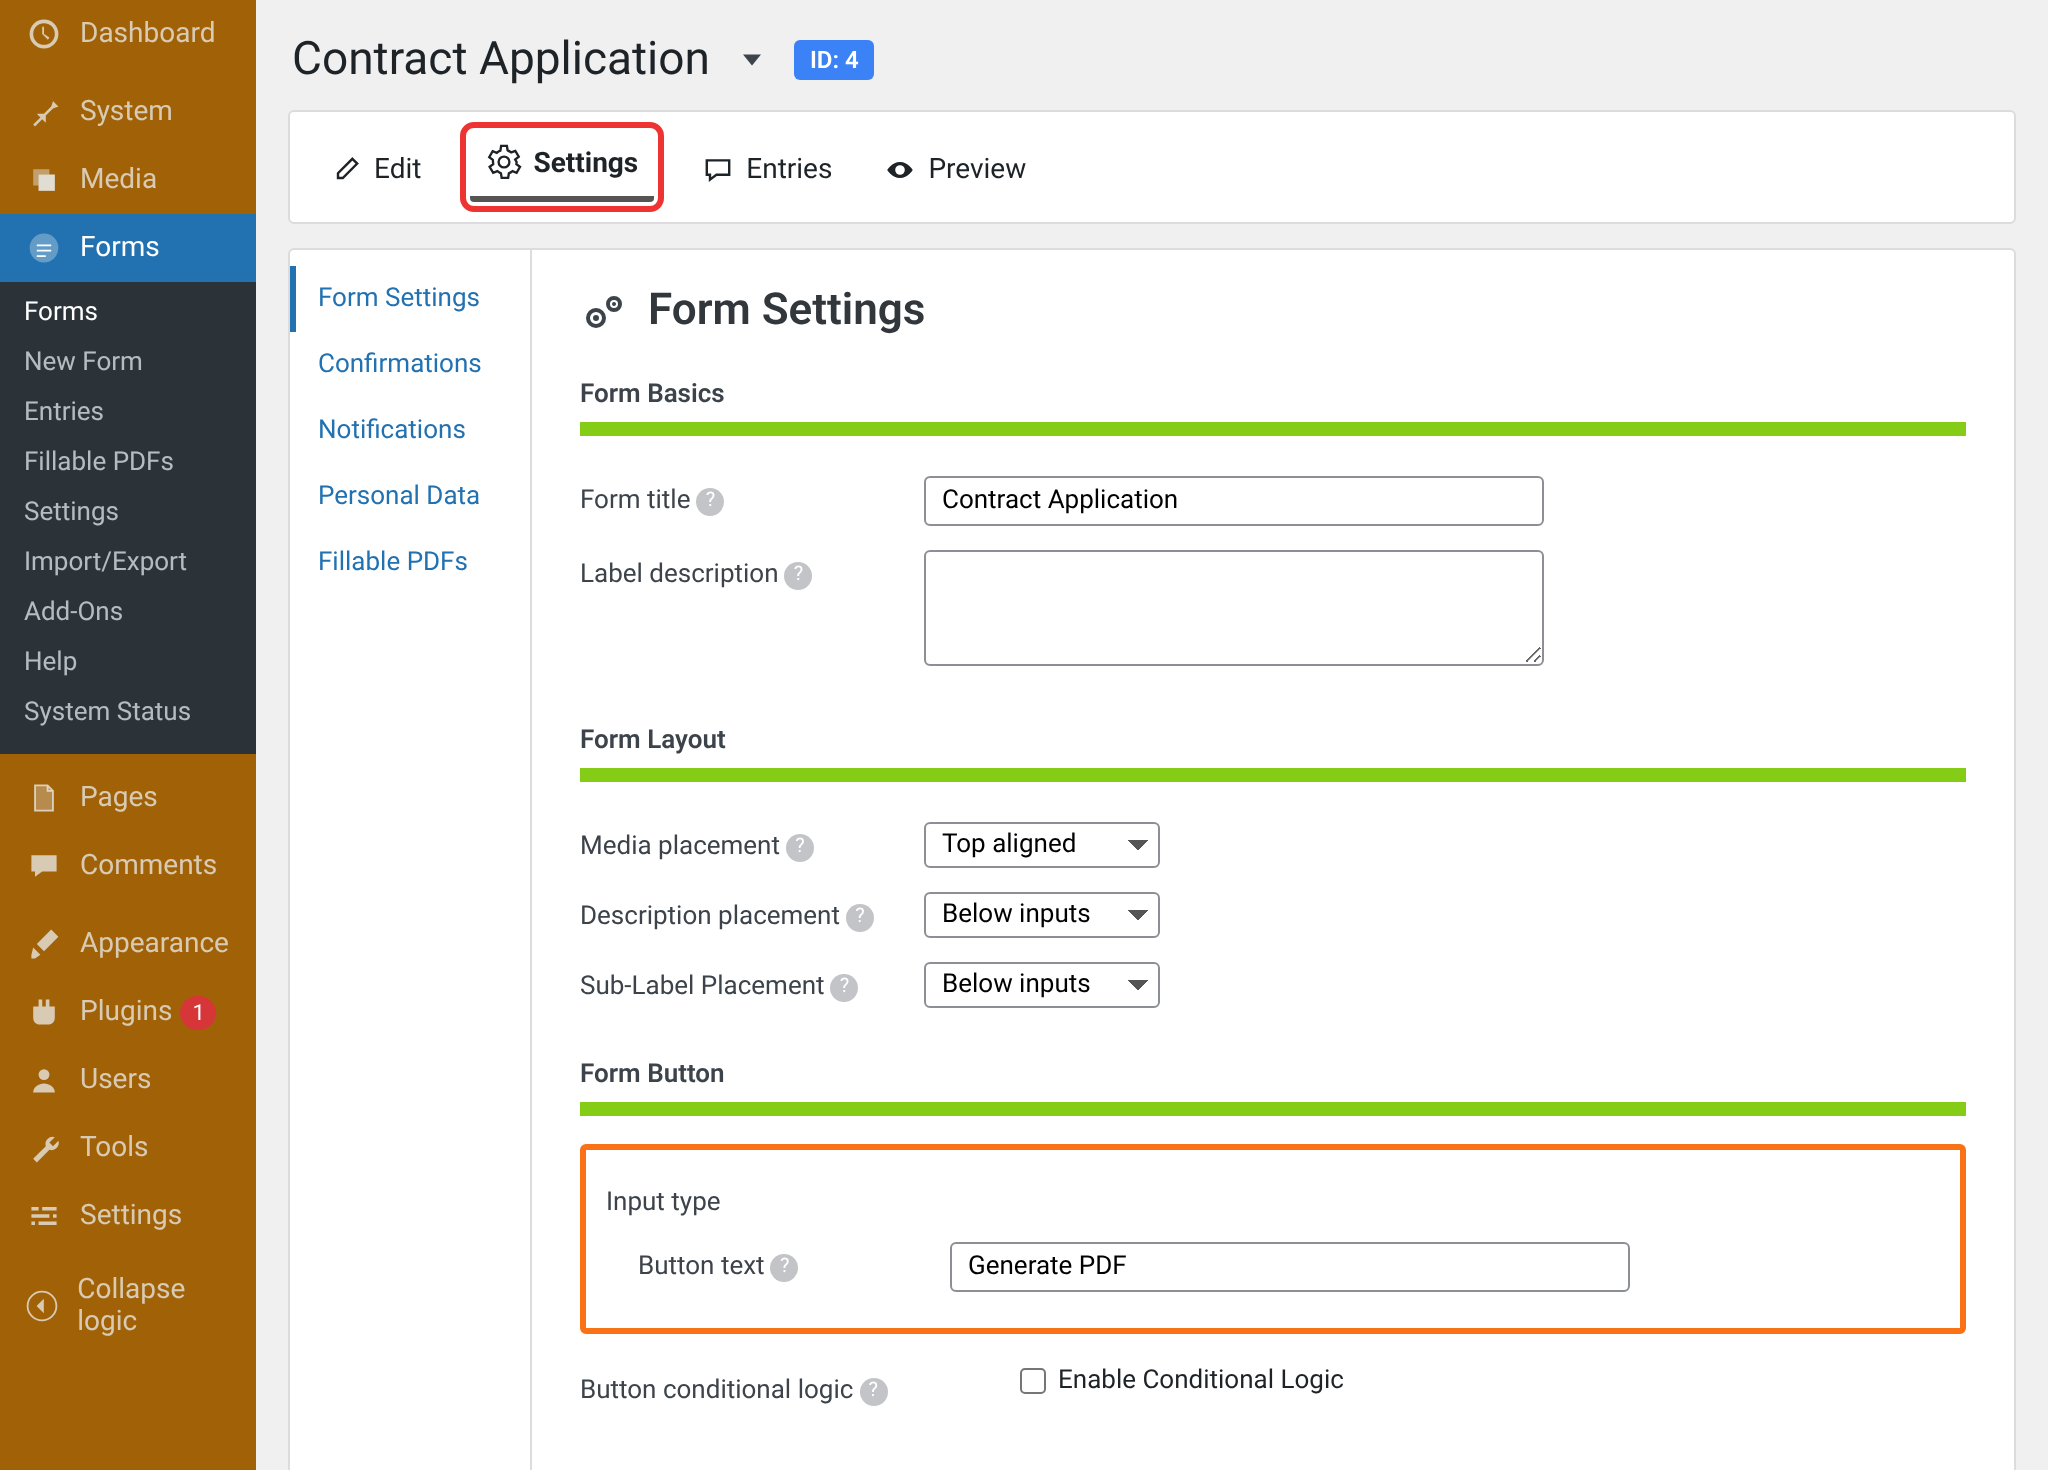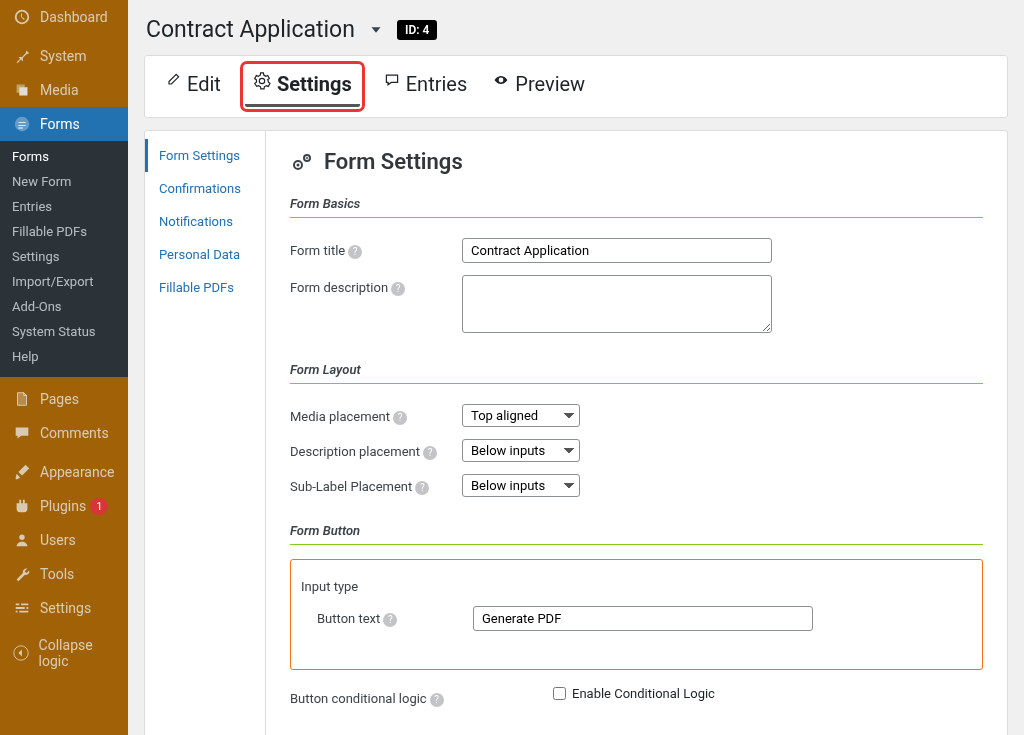--- a/index.html
+++ b/index.html
@@ -17,51 +17,51 @@
 .admin-sub { padding: 5px 12px; font-size: 13px; color: rgba(240,246,252,0.7); cursor: pointer; }
 .admin-sub.header { color: #fff; font-weight: 400; padding-top: 8px; }
 .admin-sub-group { background: #2c3338; padding-bottom: 8px; }
 .plugin-badge { display: inline-block; background: #d63638; color: #fff; border-radius: 9px; font-size: 11px; padding: 0 6px; margin-left: 4px; line-height: 17px; vertical-align: middle; }
 
 
 .main { flex: 1; padding: 12px 16px 20px 16px; overflow: auto; }
 .page-head { display: flex; align-items: center; gap: 12px; padding: 4px 0 12px 2px; }
 .page-title { font-size: 23px; font-weight: 400; color: #1d2327; }
 .title-caret { color: #3c434a; }
-.id-pill { background: #000000; color: #fff; font-size: 12px; padding: 3px 8px; border-radius: 3px; font-weight: 600; }
+.id-pill { background: #3b82f6; color: #fff; font-size: 12px; padding: 3px 8px; border-radius: 3px; font-weight: 600; }
 
 .tab-card { background: #fff; border: 1px solid #dcdcde; border-radius: 3px; padding: 10px 18px; display: flex; gap: 22px; }
-.tab { display: flex; align-items: flex-start; gap: 6px; font-size: 20px; color: #1d2327; padding: 6px 2px 8px; cursor: pointer; }
+.tab { display: flex; align-items: flex-end; gap: 6px; font-size: 14px; color: #1d2327; padding: 6px 2px 8px; cursor: pointer; }
 .tab.highlight { font-weight: 700; border-bottom: 3px solid #555; outline: 3px solid #e33; outline-offset: 2px; border-radius: 2px; padding-left: 8px; padding-right: 8px; }
 
 .panel-row { display: flex; margin-top: 12px; gap: 0; }
 .settings-nav { width: 122px; background: #fff; border: 1px solid #dcdcde; border-radius: 3px 0 0 3px; padding: 8px 0; }
 .settings-nav-item { padding: 9px 14px; font-size: 13px; color: #2271b1; cursor: pointer; }
 .settings-nav-item.active { border-left: 3px solid #2271b1; padding-left: 11px; }
 
 .settings-body { flex: 1; background: #fff; border: 1px solid #dcdcde; border-left: none; border-radius: 0 3px 3px 0; padding: 18px 24px 28px; }
 .form-settings-title { display: flex; align-items: center; gap: 10px; font-size: 22px; font-weight: 600; color: #32373c; margin-bottom: 22px; }
 
-.section-label { font-weight: 600; font-size: 13px; color: #3c434a; border-bottom: 1px solid #84cc16; padding-bottom: 6px; margin: 20px 0 14px; font-style: italic; }
+.section-label { font-weight: 600; font-size: 13px; color: #3c434a; border-bottom: 7px solid #84cc16; padding-bottom: 6px; margin: 20px 0 14px; }
 .section-label:first-of-type { margin-top: 6px; }
 
 .field-row { display: flex; align-items: flex-start; padding: 6px 0; }
 .field-label { width: 172px; padding-top: 5px; font-size: 13px; color: #3c434a; }
 .field-label.indent { padding-left: 16px; }
 .field-control { flex: 1; max-width: 310px; }
 .field-control input[type=text], .field-control textarea { width: 100%; border: 1px solid #8c8f94; border-radius: 3px; padding: 4px 8px; font: inherit; font-size: 13px; background: #fff; }
 .field-control textarea { height: 58px; resize: both; }
 .field-control select { border: 1px solid #8c8f94; border-radius: 3px; padding: 3px 24px 3px 8px; font: inherit; font-size: 13px; background: #fff; appearance: none; -webkit-appearance: none; background-image: linear-gradient(45deg, transparent 48%, #555 48%), linear-gradient(-45deg, transparent 48%, #555 48%); background-position: right 10px center, right 5px center; background-size: 5px 5px; background-repeat: no-repeat; min-width: 118px; }
 .help-ic { display: inline-block; width: 14px; height: 14px; border-radius: 50%; background: #c3c4c7; color: #fff; font-size: 10px; text-align: center; line-height: 14px; margin-left: 3px; vertical-align: middle; }
 
 .radio-label { display: inline-flex; align-items: center; gap: 5px; margin-right: 18px; color: #1d2327; }
 input[type=radio] { width: 16px; height: 16px; accent-color: #2271b1; }
 .checkbox-label { display: inline-flex; align-items: center; gap: 6px; color: #1d2327; }
 
-.highlight-box { border: 1px solid #f97316; border-radius: 3px; padding: 8px 10px 32px; margin-top: 2px; }
+.highlight-box { border: 3px solid #f97316; border-radius: 3px; padding: 8px 10px 12px; margin-top: 2px; }
 .highlight-box .field-control input[type=text] { max-width: 340px; width: 340px; }
 
 svg { display: block; }
 </style>
 </head>
 <body>
 
 <div class="layout">
 
   <div class="admin-sidebar">
@@ -101,22 +101,22 @@
       <span>Forms</span>
     </div>
     <div class="admin-sub-group">
       <div class="admin-sub header">Forms</div>
       <div class="admin-sub">New Form</div>
       <div class="admin-sub">Entries</div>
       <div class="admin-sub">Fillable PDFs</div>
       <div class="admin-sub">Settings</div>
       <div class="admin-sub">Import/Export</div>
       <div class="admin-sub">Add-Ons</div>
+      <div class="admin-sub">Help</div>
       <div class="admin-sub">System Status</div>
-      <div class="admin-sub">Help</div>
     </div>
     <div class="admin-sep"></div>
     <div class="admin-item">
       <span class="ic">
           <svg width="18" height="18" viewBox="0 0 20 20" fill="currentColor">
             <path d="M5 3h7l3 3v11H5z" opacity=".4"></path>
             <path d="M5 3h7l3 3v11H5zm7 0v3h3" fill="none" stroke="currentColor"></path>
           </svg>
         </span>
       <span>Pages</span>
@@ -252,21 +252,21 @@
           <span>Form Settings</span>
         </div>
 
         <div class="section-label">Form Basics</div>
 
         <div class="field-row">
           <div class="field-label"><span>Form title</span><span class="help-ic">?</span></div>
           <div class="field-control"><input type="text" value="Contract Application" style=""></div>
         </div>
         <div class="field-row">
-          <div class="field-label"><span>Form description</span><span class="help-ic">?</span></div>
+          <div class="field-label"><span>Label description</span><span class="help-ic">?</span></div>
           <div class="field-control"><textarea style=""></textarea></div>
         </div>
 
         <div class="section-label">Form Layout</div>
 
         <div class="field-row">
           <div class="field-label"><span>Media placement</span><span class="help-ic">?</span></div>
           <div class="field-control"><select><option>Top aligned</option></select></div>
         </div>
         <div class="field-row">
@@ -283,21 +283,21 @@
         <div class="highlight-box">
           <div class="field-row">
             <div class="field-label">Input type</div>
           </div>
           <div class="field-row">
             <div class="field-label indent"><span>Button text</span><span class="help-ic">?</span></div>
             <div class="field-control"><input type="text" value="Generate PDF" style=""></div>
           </div>
         </div>
 
-        <div class="field-row" style="margin-top:10px;gap:43px;">
+        <div class="field-row" style="margin-top:10px;">
           <div class="field-label" style="width:220px;"><span>Button conditional logic</span><span class="help-ic">?</span></div>
           <div class="field-control">
             <label class="checkbox-label">
                 <input type="checkbox" style="">
                 <span>Enable Conditional Logic</span>
               </label>
           </div>
         </div>
 
       </div>

